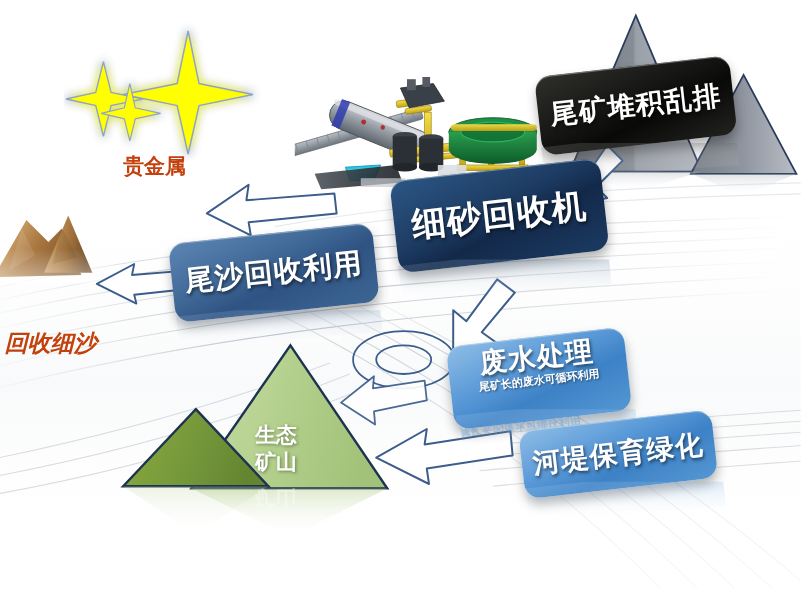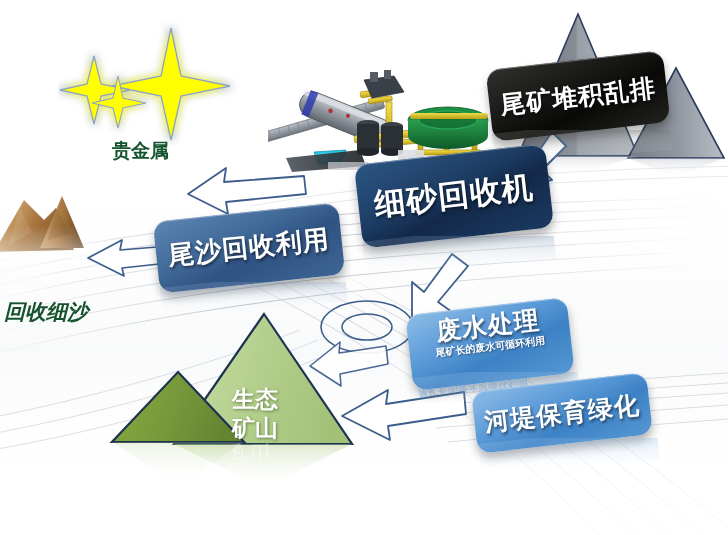--- a/index.html
+++ b/index.html
@@ -83,39 +83,39 @@
   #plate-river{
     left:474px;top:382px;width:176px;height:62px;
     background:linear-gradient(160deg,#8ebde6 0%,#5b9ad8 38%,#3d82c6 62%,#5597d3 100%);
     transform:rotate(-6.5deg);
   }
   #plate-river .title{font-size:25px;}
 
   
   .caption{
     position:absolute;
-    color:#14532d;
+    color:#c2410c;
     font-weight:bold;
     font-style:italic;
     white-space:nowrap;
     text-shadow:0 1px 1px rgba(255,255,255,.9);
   }
   #cap-metal{left:112px;top:138px;font-size:19px;font-style:normal;}
   #cap-sand{left:4px;top:262px;font-size:21px;margin-top:36px;}
 
   
   .spark{position:absolute;}
 
   
   .mount{position:absolute;}
 
   
   #eco-text{
     position:absolute;left:232px;top:385px;
-    color:#ffffff;font-size:23px;font-weight:bold;
+    color:#ffffff;font-size:19px;font-weight:bold;
     line-height:1.25;text-align:left;
     text-shadow:1px 1px 3px rgba(60,80,40,.65);
     white-space:nowrap;
   }
   #eco-text-reflect{
     position:absolute;left:232px;top:440px;
     color:#ffffff;font-size:19px;font-weight:bold;
     line-height:1.25;text-align:center;
     transform:scaleY(-1);opacity:.35;filter:blur(.6px);
     white-space:nowrap;

